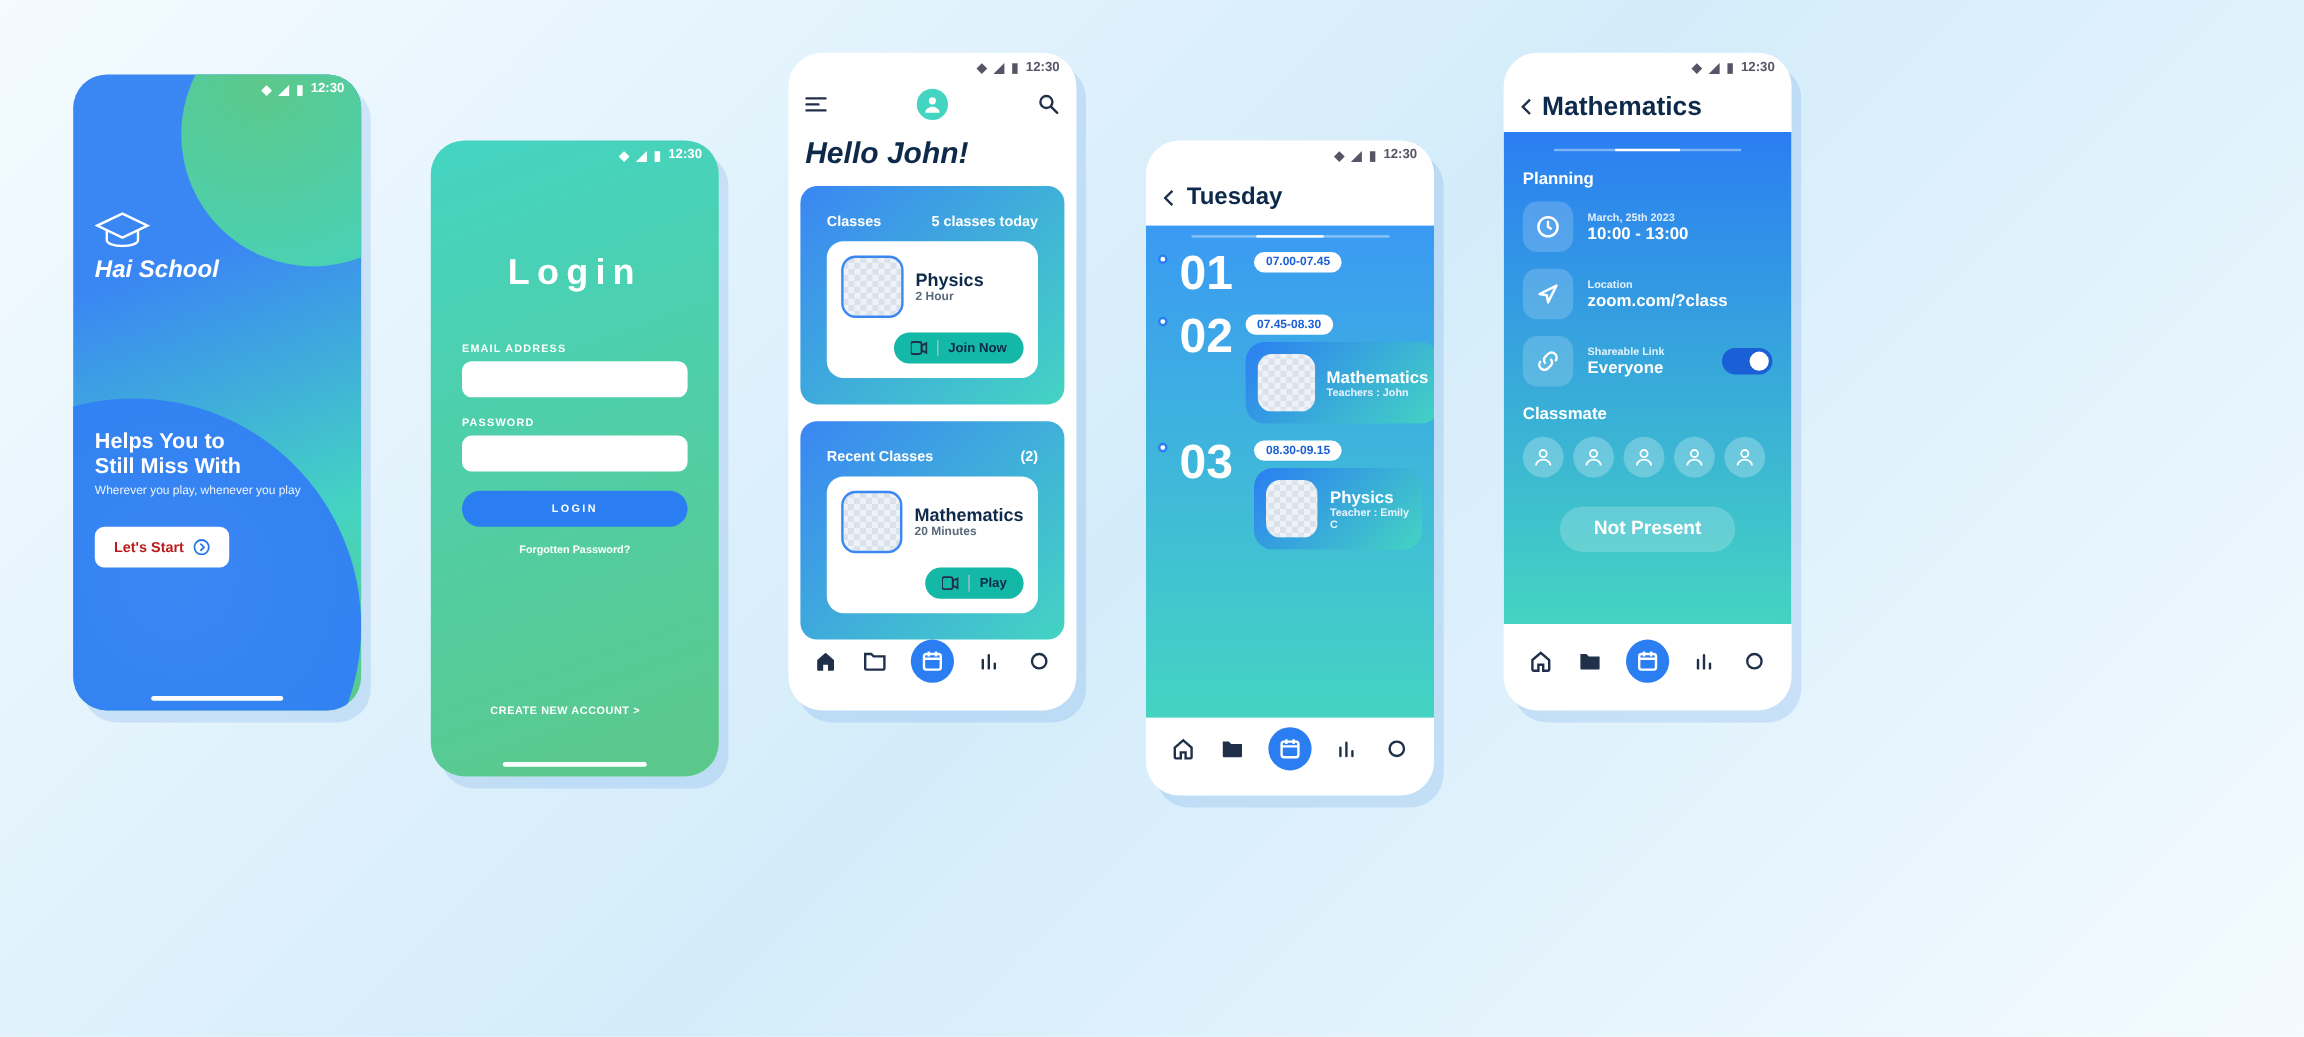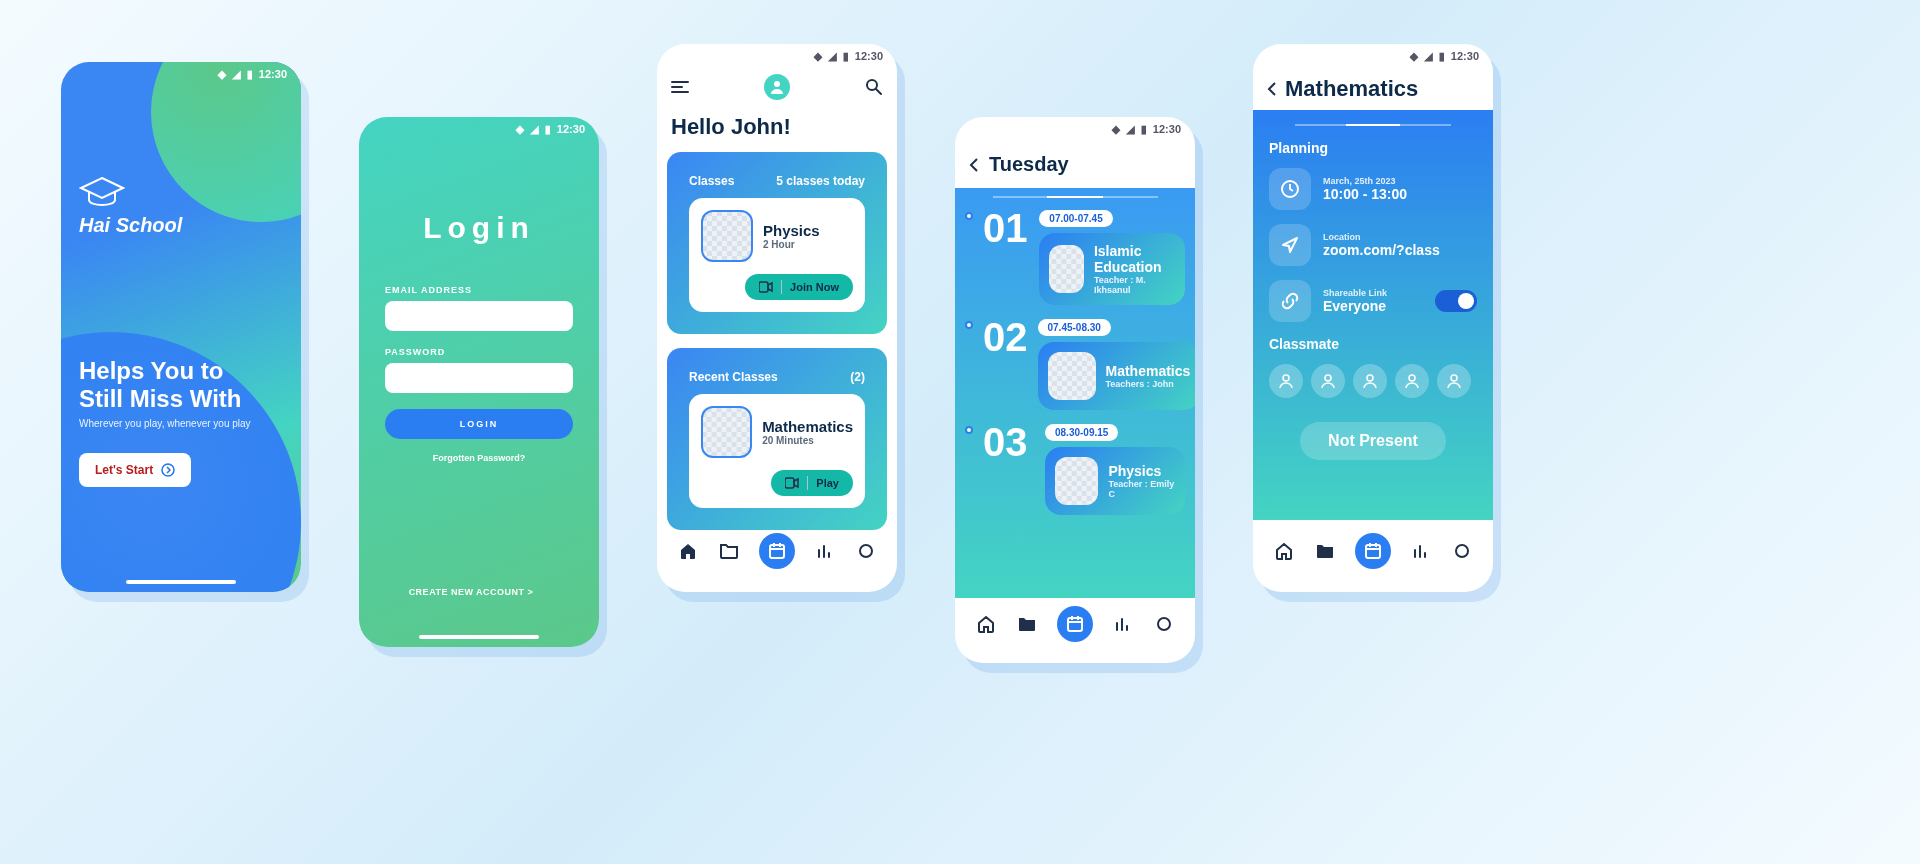--- a/index.html
+++ b/index.html
@@ -22,41 +22,41 @@
   .handle{position:absolute;bottom:8px;left:50%;transform:translateX(-50%);width:120px;height:4px;border-radius:2px;}
   
   #p1{left:61px;top:62px;width:240px;height:530px;background:linear-gradient(160deg,#3a86f3 0%,#3a86f3 30%,#44d4c2 72%,#5cc88a 100%);color:#fff;}
   #p1 .blob{position:absolute;border-radius:50%;}
   #p1 .blob.a{width:220px;height:220px;right:-70px;top:-60px;background:radial-gradient(circle at 30% 30%,#5cc88a,#44d4c2);}
   #p1 .blob.b{width:380px;height:380px;left:-140px;bottom:-120px;background:radial-gradient(circle at 60% 40%,#3a86f3,#2b7ef2);}
   #p1 .statusbar{color:#fff;position:relative;z-index:2;}
   #p1 .content{position:relative;z-index:2;padding:90px 18px 0;}
   #p1 .logo{width:46px;height:30px;margin-bottom:8px;}
   #p1 .brand{font-size:20px;font-weight:800;margin-bottom:120px;font-style:italic;}
-  #p1 h1{font-size:24px;line-height:1.15;font-weight:800;margin:0;}
+  #p1 h1{font-size:18px;line-height:1.15;font-weight:800;margin:0;}
   #p1 .sub{font-size:10px;opacity:.9;margin-top:6px;}
   #p1 .cta{margin-top:24px;display:inline-flex;align-items:center;gap:8px;background:#fff;color:#b91c1c;font-weight:800;font-size:12px;border:none;border-radius:8px;padding:10px 16px;cursor:pointer;}
   #p1 .handle{background:#fff;width:110px;}
   
   #p2{left:359px;top:117px;width:240px;height:530px;background:linear-gradient(160deg,#44d4c2 0%,#5cc88a 100%);color:#fff;}
   #p2 .statusbar{color:#fff;}
   #p2 .wrap{padding:70px 26px 0;}
   #p2 h1{font-size:30px;font-weight:800;letter-spacing:6px;text-align:center;margin:0 0 40px;}
   #p2 label{font-size:9px;font-weight:800;letter-spacing:1px;display:block;margin:0 0 6px;}
   #p2 input{width:100%;height:30px;border:none;border-radius:8px;margin-bottom:16px;background:#fff;padding:0 10px;font-size:12px;}
   #p2 .loginbtn{width:100%;height:30px;border:none;border-radius:20px;background:linear-gradient(90deg,#2b7ef2,#2b7ef2);color:#fff;font-weight:800;font-size:9px;letter-spacing:2px;cursor:pointer;}
   #p2 .forgot{text-align:center;font-size:9px;font-weight:700;margin-top:14px;cursor:pointer;}
   #p2 .create{position:absolute;bottom:50px;left:0;right:16px;text-align:center;font-size:9px;font-weight:800;letter-spacing:.5px;cursor:pointer;}
   #p2 .handle{background:#fff;width:120px;}
   
   #p3{left:657px;top:44px;width:240px;height:548px;background:#fff;color:var(--ink);}
   #p3 .statusbar{color:#556;}
   #p3 .top{display:flex;align-items:center;justify-content:space-between;padding:6px 14px;}
   #p3 .avatar{width:26px;height:26px;border-radius:50%;background:#44d4c2;display:flex;align-items:center;justify-content:center;}
-  #p3 h2{font-size:22px;font-weight:800;margin:8px 14px 12px;}
+  #p3 h2{font-size:25px;font-weight:800;margin:8px 14px 12px;font-style:italic;}
   #p3 .block{margin:0 10px 14px;border-radius:14px;background:linear-gradient(135deg,#3a86f3,#44d4c2);padding:22px;}
   #p3 .bhead{display:flex;justify-content:space-between;align-items:center;color:#fff;font-size:12px;font-weight:700;margin-bottom:10px;}
   #p3 .card{background:#fff;border-radius:14px;padding:12px;}
   #p3 .crow{display:flex;gap:10px;align-items:center;}
   #p3 .thumb{width:52px;height:52px;border-radius:12px;border:2px solid #3a86f3;background:repeating-conic-gradient(#d9e2ea 0 25%,#eef2f6 0 50%) 50%/10px 10px;}
   #p3 .ctitle{font-size:15px;font-weight:800;}
   #p3 .cmeta{font-size:10px;font-weight:700;color:#5a6a7a;}
   #p3 .pill{margin-top:12px;float:right;display:inline-flex;align-items:center;gap:8px;background:#14b8a6;border-radius:20px;padding:6px 14px;font-size:11px;font-weight:700;cursor:pointer;}
   #p3 .pill .divider{width:1px;height:14px;background:#b5c0cc;}
   #p3 .tabbar, #p5 .tabbar{position:absolute;bottom:16px;left:0;right:0;height:50px;display:flex;align-items:center;justify-content:space-around;padding:0 10px;}
@@ -272,27 +272,20 @@
     <h2>Tuesday</h2>
   </div>
   <div class="sched">
     <div class="tabline"></div>
 
     <div class="row">
       <div class="dot"></div>
       <div class="num">01</div>
       <div class="rside">
         <span class="time">07.00-07.45</span>
-        <div class="scard">
-          <div class="thumb"></div>
-          <div>
-            <div class="t">Islamic Education</div>
-            <div class="m">Teacher : M. Ikhsanul</div>
-          </div>
-        </div>
       </div>
     </div>
 
     <div class="row">
       <div class="dot"></div>
       <div class="num">02</div>
       <div class="rside">
         <span class="time">07.45-08.30</span>
         <div class="scard">
           <div class="thumb"></div>

